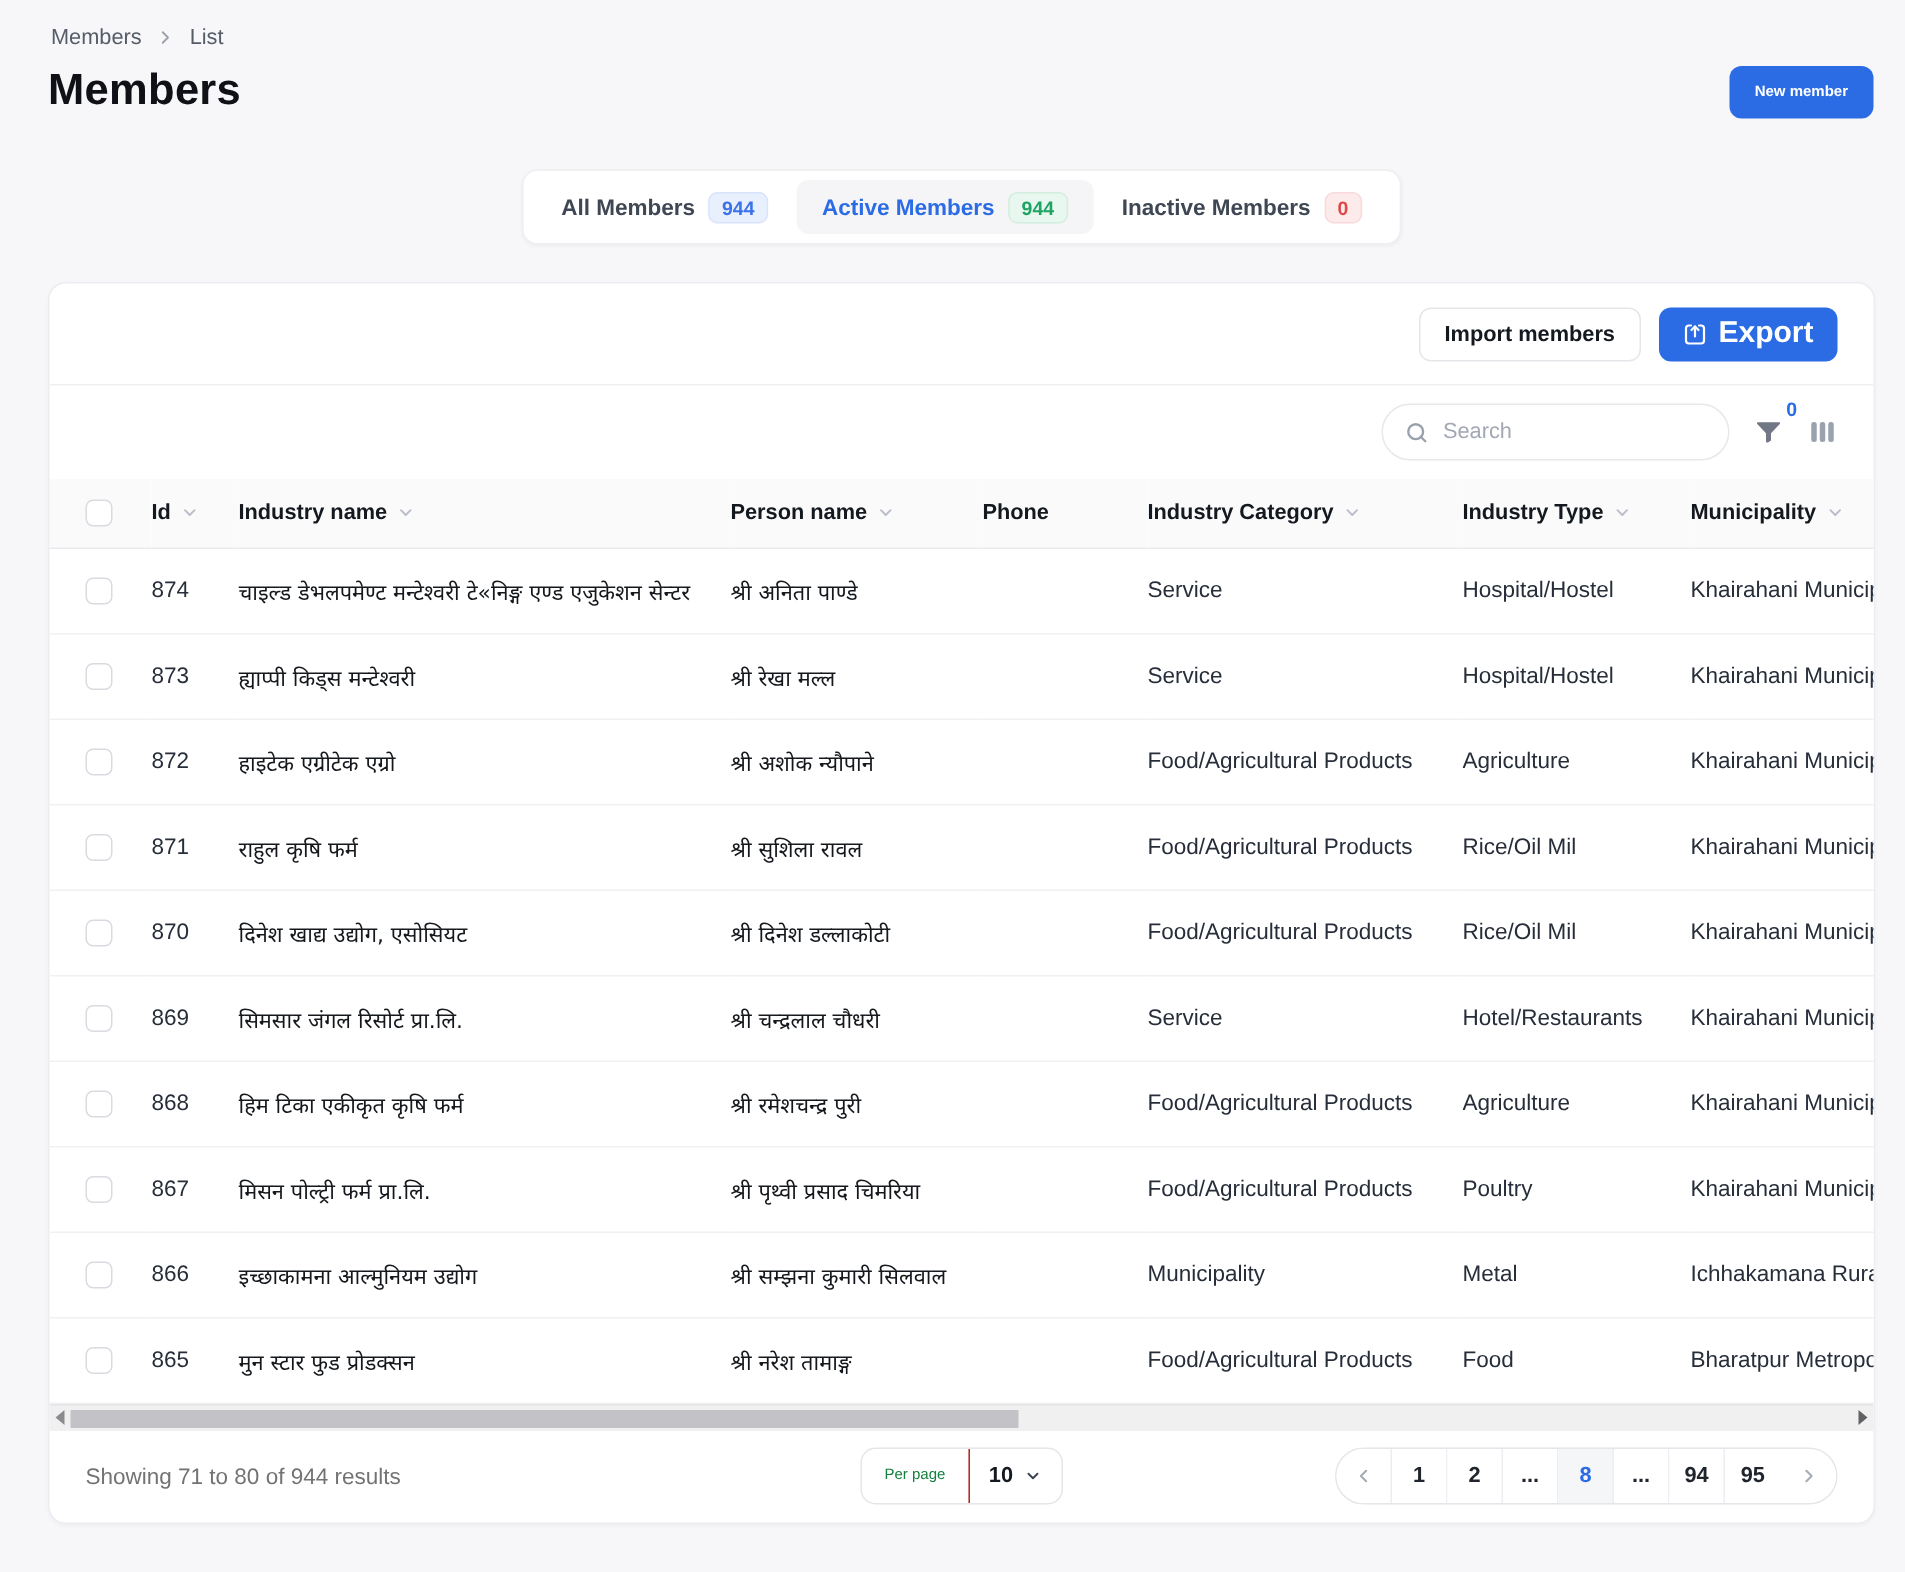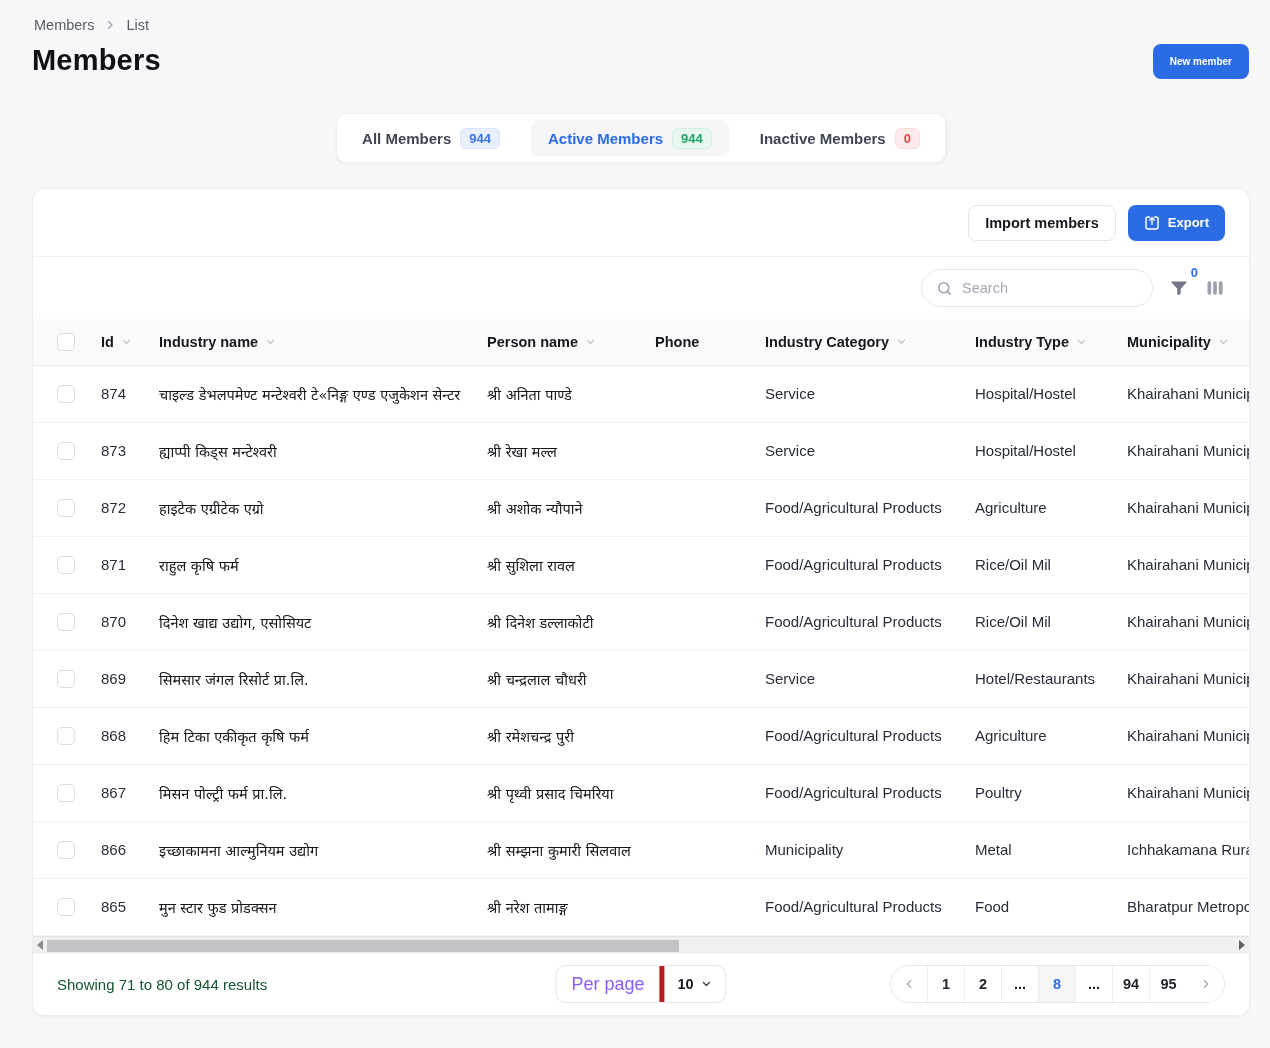--- a/index.html
+++ b/index.html
@@ -15,37 +15,37 @@
     font-size:14.5px; color:#565d68; }
   .breadcrumb .sep { color:#9aa1ad; display:flex; }
   .page-title { position:absolute; left:32px; top:44px; font-size:29px; font-weight:800; color:#0f1116; letter-spacing:.2px; }
   .btn { border:none; cursor:pointer; font-family:inherit; display:inline-flex; align-items:center; gap:8px;
     font-weight:700; border-radius:8px; }
   .btn-primary { background:#2b6ce5; color:#fff; }
   .new-member-btn { position:absolute; right:21px; top:44px; height:35px; padding:0 17px; font-size:10px; }
   
   .tabs-bar { position:absolute; top:113px; left:641px; transform:translateX(-50%);
     background:#fff; border:1px solid #efeff2; border-radius:10px; box-shadow:0 1px 3px rgba(16,24,40,.05);
-    height:50px; display:flex; align-items:center; padding:0 8px; gap:14px; }
+    height:50px; display:flex; align-items:center; padding:0 8px; gap:2px; }
   .tab { display:flex; align-items:center; gap:9px; padding:0 17px; height:36px; border-radius:8px;
     font-size:15px; font-weight:600; color:#3f4754; cursor:pointer; white-space:nowrap; }
   .tab.active { background:#f5f5f7; color:#2b6ce5; }
   .tab-badge { font-size:13px; font-weight:600; padding:2px 8px; border-radius:6px; }
   .badge-blue  { color:#3b72e8; background:#e9f0fd; border:1px solid #d8e4fb; }
   .badge-green { color:#1ea564; background:#e8f7ef; border:1px solid #d3eedf; }
   .badge-red   { color:#e04848; background:#fdebeb; border:1px solid #fad9d9; }
   
   .card { position:absolute; left:32px; top:188px; width:1218px; height:828px;
     background:#fff; border:1px solid #ebedf0; border-radius:12px;
     box-shadow:0 1px 3px rgba(16,24,40,.04); display:flex; flex-direction:column; overflow:hidden; }
   .card-toolbar { height:68px; flex:0 0 auto; display:flex; align-items:center; justify-content:flex-end;
     gap:12px; padding:0 24px; border-bottom:1px solid #efeff2; }
   .import-btn { height:36px; padding:0 16px; font-size:14.5px; background:#fff; color:#14181f;
     border:1px solid #e4e6ea; border-radius:8px; font-weight:700; cursor:pointer; font-family:inherit; }
-  .export-btn { height:36px; padding:0 16px; font-size:13px; }
+  .export-btn { height:36px; padding:0 16px; font-size:20px; }
   .card-search { height:62px; flex:0 0 auto; display:flex; align-items:center; justify-content:flex-end;
     gap:16px; padding:0 24px; }
   .search-box { width:232px; height:38px; border:1px solid #e6e8ec; border-radius:19px;
     display:flex; align-items:center; gap:9px; padding:0 14px; color:#9aa1ad; background:#fff; }
   .search-box input { border:none; outline:none; width:100%; font-size:14.5px; font-family:inherit; color:#333; background:transparent; }
   .search-box input::placeholder { color:#a2a8b3; }
   .filter-wrap { position:relative; display:flex; align-items:flex-end; cursor:pointer; }
   .filter-count { position:absolute; top:-13px; right:-9px; color:#2b6ce5; font-size:13px; font-weight:700; }
   .columns-btn { display:flex; cursor:pointer; }
   
@@ -63,24 +63,24 @@
   .checkbox { display:inline-block; width:18px; height:18px; border:1.5px solid #d9dbe0; border-radius:5px;
     background:#fff; vertical-align:middle; cursor:pointer; }
   
   .hscroll { flex:0 0 auto; height:18px; background:#f0f0f1; border-top:1px solid #e4e4e7; position:relative; }
   .hscroll .thumb { position:absolute; left:14px; top:3px; width:632px; height:12px; background:#c3c3c7; }
   .hscroll .arrow { position:absolute; top:50%; transform:translateY(-50%); width:0; height:0; }
   .hscroll .arrow-left { left:4px; border-top:5px solid transparent; border-bottom:5px solid transparent; border-right:6px solid #8a8a8f; }
   .hscroll .arrow-right { right:4px; border-top:5px solid transparent; border-bottom:5px solid transparent; border-left:6px solid #606065; }
   
   .card-footer { flex:1; position:relative; display:flex; align-items:center; padding:0 24px; }
-  .showing-text { font-size:15px; color:#14532d; }
+  .showing-text { font-size:15px; color:#737373; }
   .perpage { position:absolute; left:50%; transform:translateX(-50%); height:38px; display:flex; align-items:center;
     border:1px solid #e4e6ea; border-radius:10px; overflow:hidden; background:#fff; }
-  .perpage-label { padding:0 15px; font-size:18px; color:#8b5cf6; border-right:5px solid #b91c1c; line-height:36px; }
+  .perpage-label { padding:0 15px; font-size:10px; color:#15803d; border-right:1px solid #b91c1c; line-height:36px; }
   .perpage-value { display:flex; align-items:center; gap:7px; padding:0 13px; font-size:14.5px; font-weight:700;
     color:#14181f; cursor:pointer; }
   .pagination { position:absolute; right:24px; height:38px; display:flex; align-items:center;
     border:1px solid #e4e6ea; border-radius:19px; overflow:hidden; background:#fff; }
   .page-cell { min-width:37px; height:38px; display:flex; align-items:center; justify-content:center;
     font-size:14.5px; font-weight:700; color:#20252d; border-right:1px solid #eceef1; cursor:pointer;
     background:#fff; border-top:none; border-bottom:none; border-left:none; font-family:inherit; padding:0 6px; }
   .pagination .page-cell:last-child { border-right:none; }
   .page-cell.active { color:#2b6ce5; background:#f5f6f8; }
   .page-cell.nav { color:#a6acb6; }

